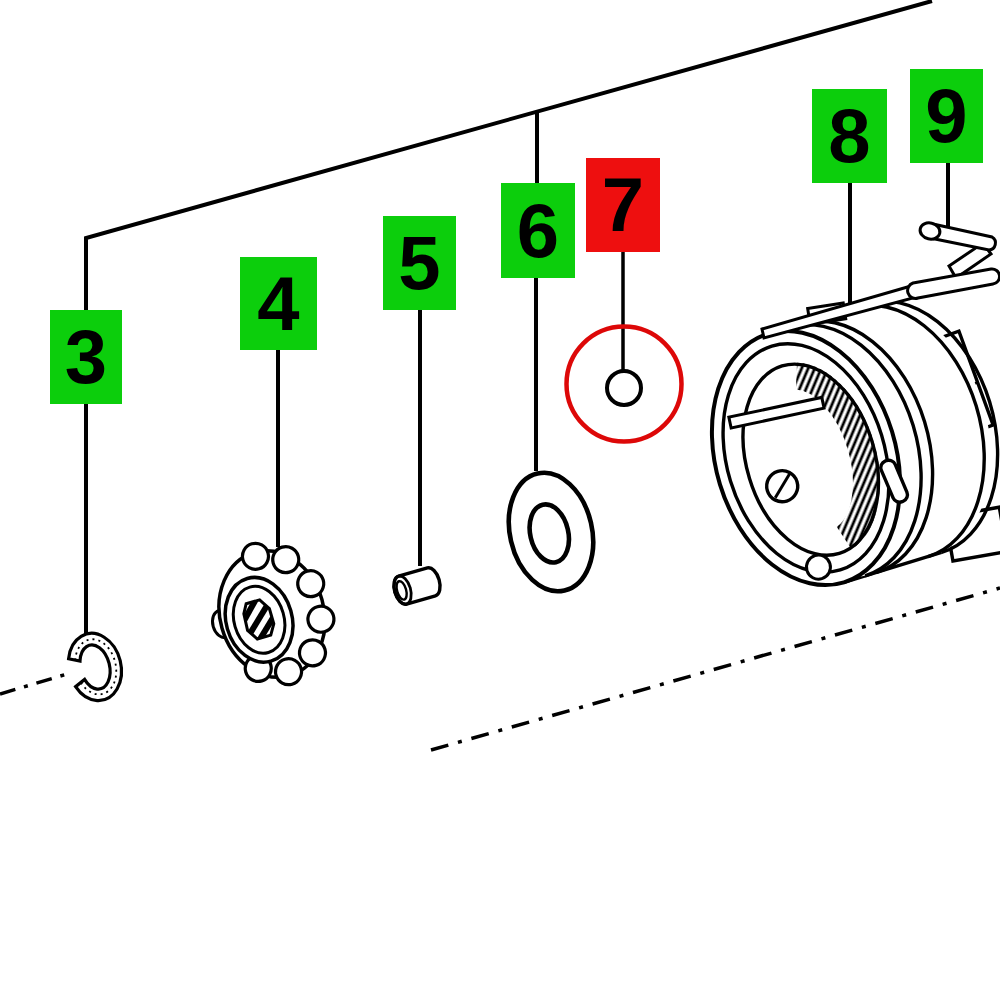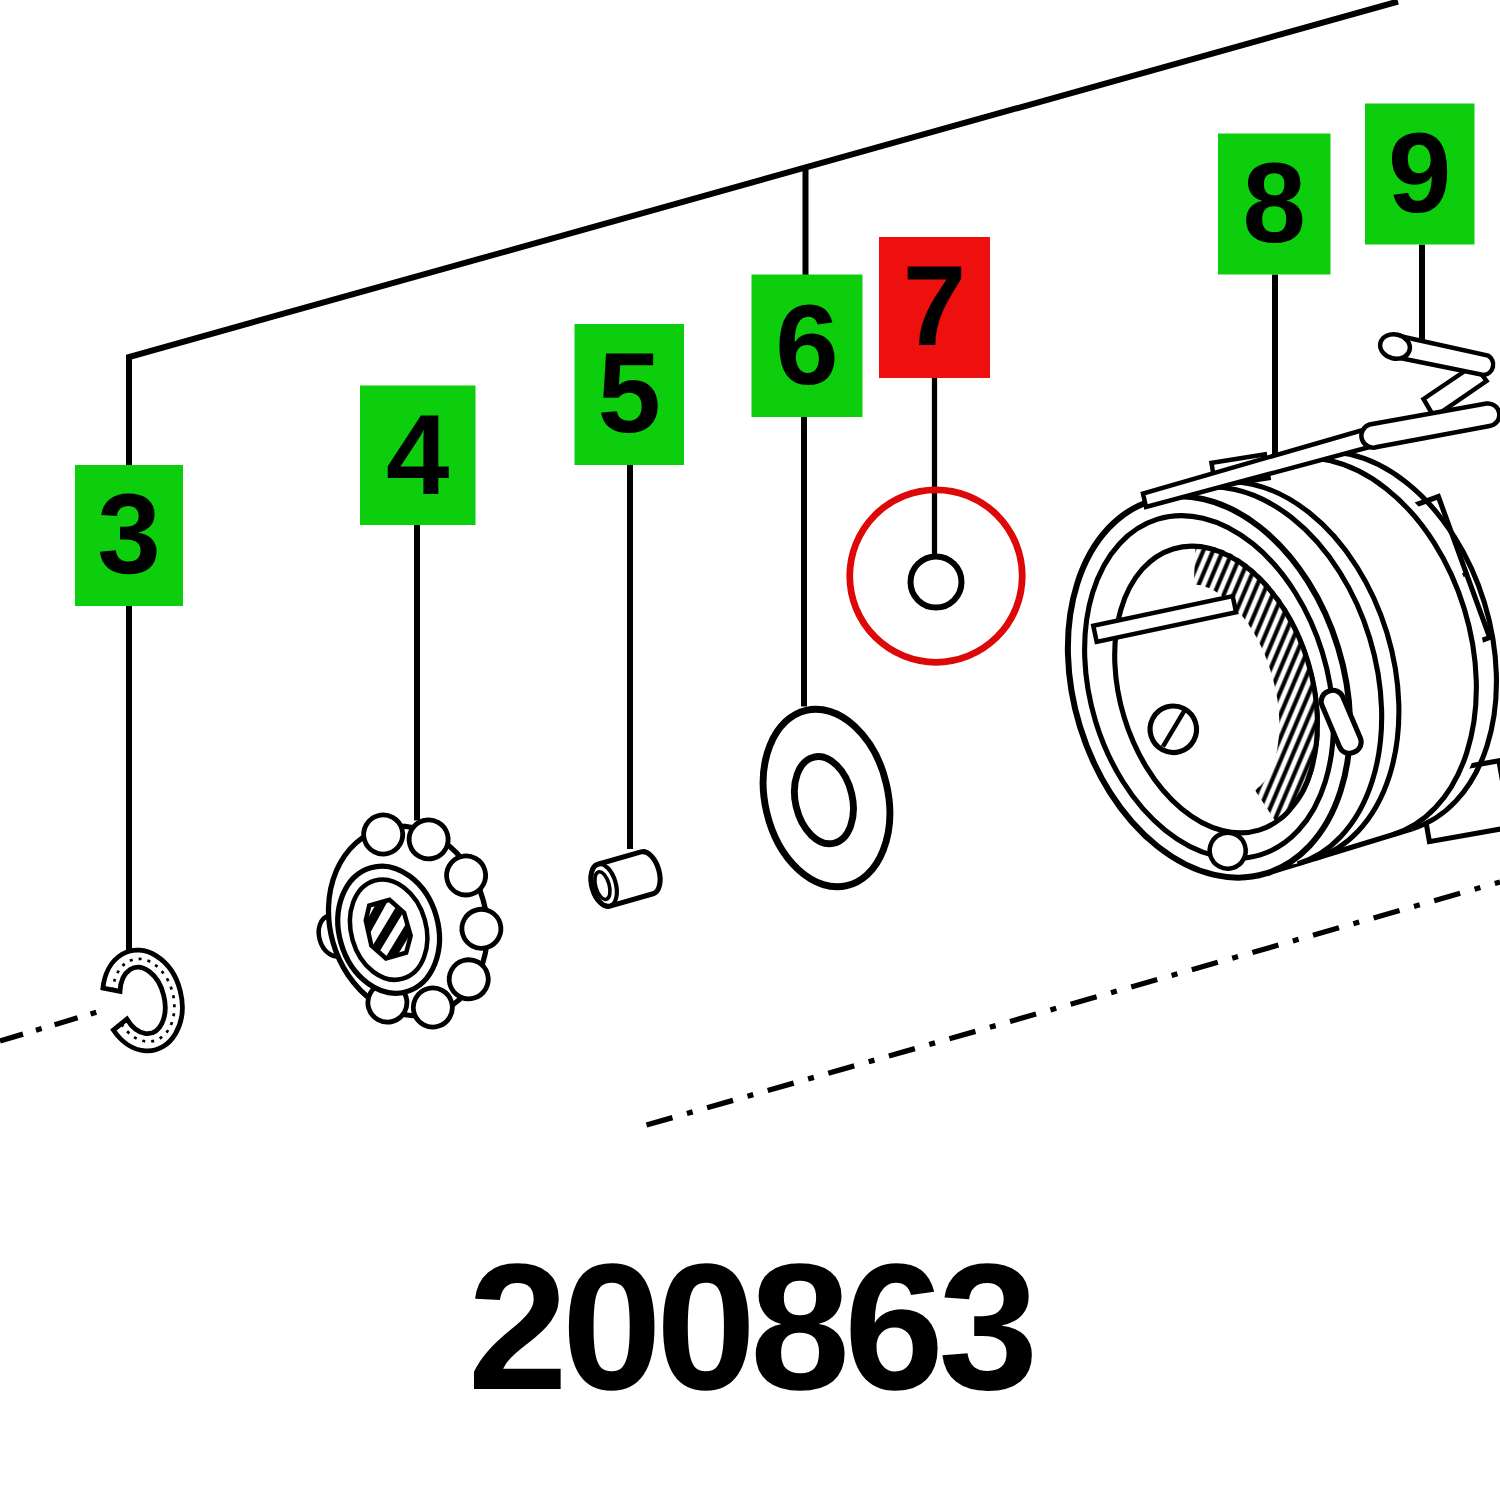--- a/index.html
+++ b/index.html
@@ -145,14 +145,13 @@
   <div class="callout red" style="left:586px;top:158px;width:74px;height:94px;">
     <span>7</span>
   </div>
   <div class="callout green" style="left:812px;top:89px;width:75px;height:94px;">
     <span>8</span>
   </div>
   <div class="callout green" style="left:910px;top:69px;width:73px;height:94px;">
     <span>9</span>
   </div>
 
-  <div id="part-number">200863</div>
 </div>
 
 </body></html>

